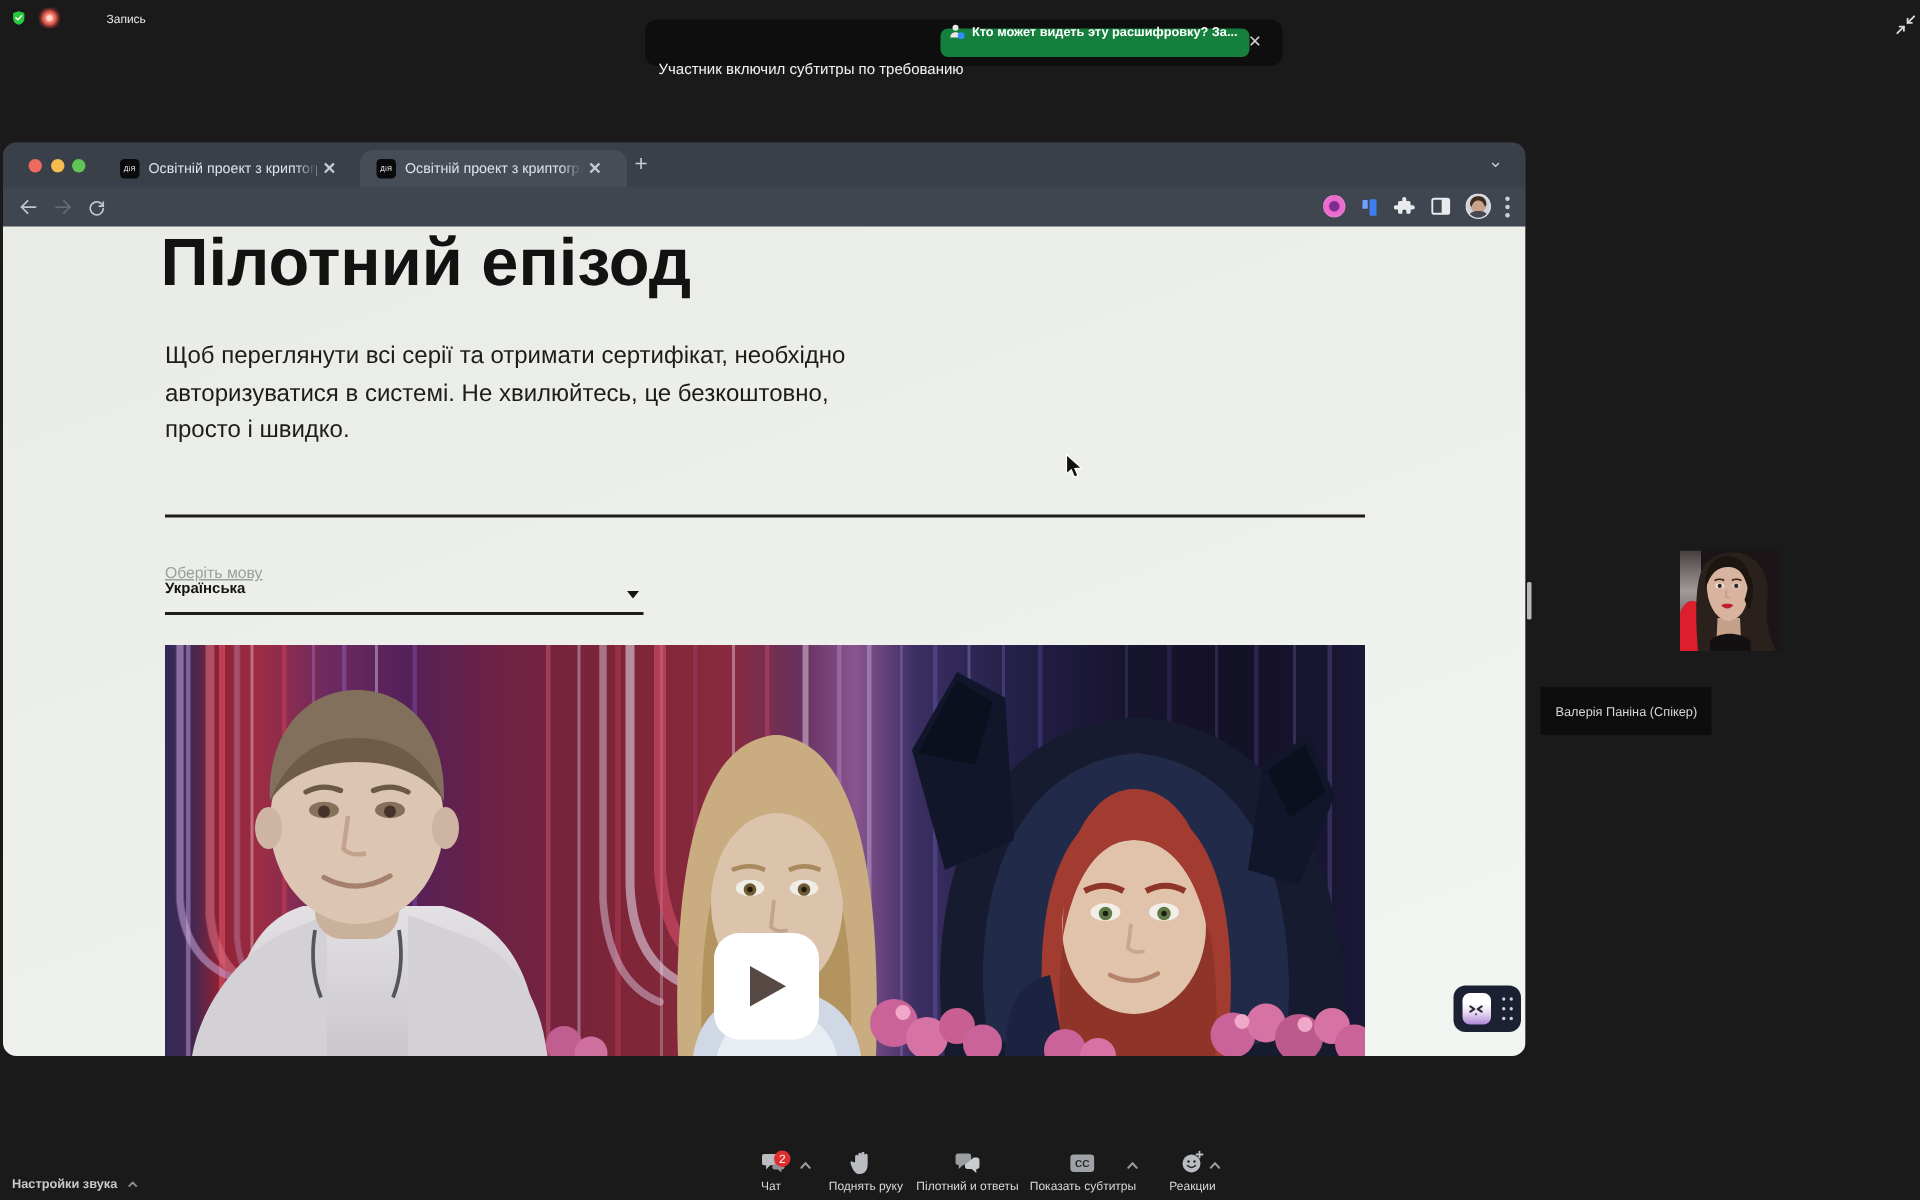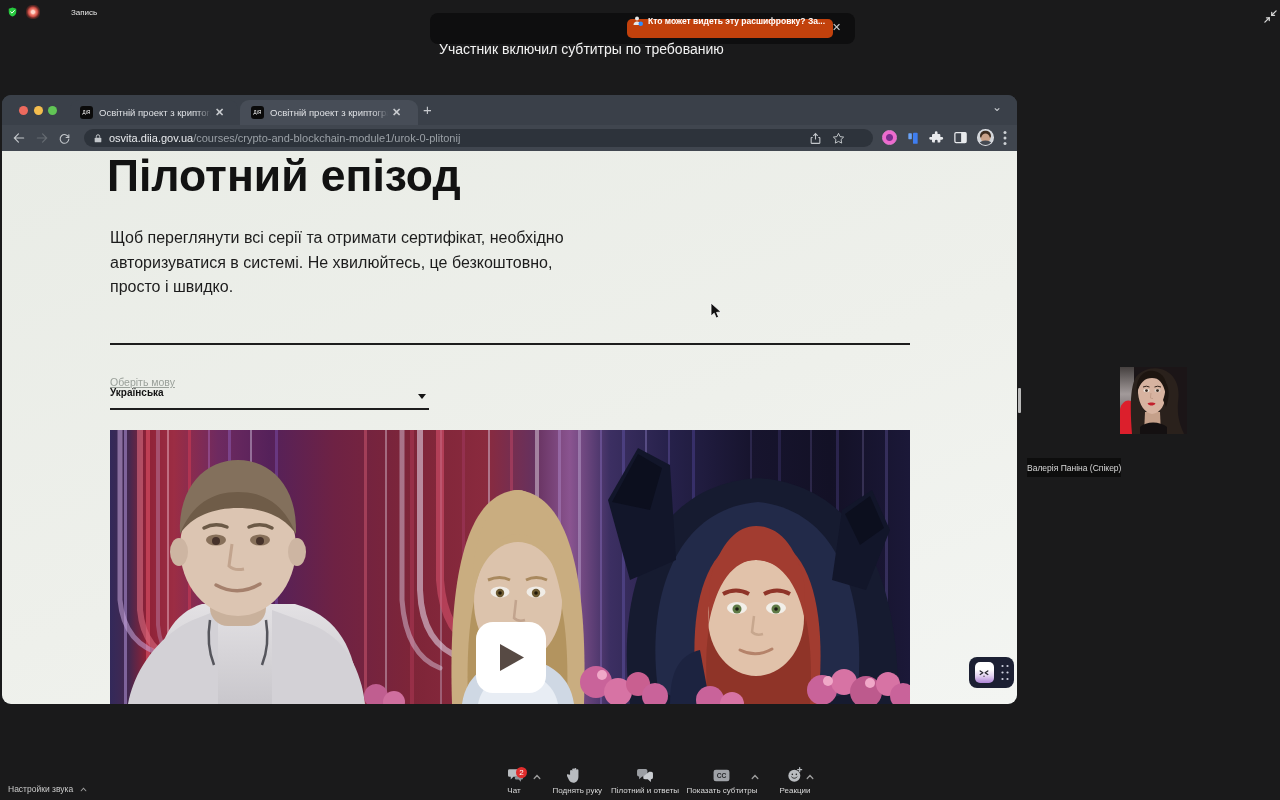--- a/index.html
+++ b/index.html
@@ -8,22 +8,22 @@
   body { position:relative; }
 
   
   .rec .shield { position:absolute; left:8px; top:7px; width:9px; height:10px; }
   .rec .dot { position:absolute; left:26px; top:5px; width:14px; height:14px; border-radius:5px; background:radial-gradient(circle at 50% 50%, #ffd5ca 0 1.5px, #f07a6a 3px, #d1524a 4.5px, rgba(170,55,45,.55) 6px, rgba(170,55,45,0) 8px);}
   .rec .txt { position:absolute; left:43px; top:8px; color:#e6e6e6; font-size:8px;padding-left:28px; }
 
   
   .notif { position:absolute; left:430px; top:13px; width:425px; height:31px; background:#0e0e0f;
     border-radius:8px; color:#fff; white-space:nowrap; }
-  .notif .t1 { position:absolute; left:9px; top:28px; font-size:14px; color:#f2f2f2; }
-  .notif .pill { position:absolute; left:197px; top:6px; height:19px; background:#c2410c; border-radius:5px; display:flex; align-items:center; padding:0 8px 16px 5px; }
+  .notif .t1 { position:absolute; left:9px; top:28px; font-size:10px; color:#f2f2f2; }
+  .notif .pill { position:absolute; left:197px; top:6px; height:19px; background:#15803d; border-radius:5px; display:flex; align-items:center; padding:0 8px 16px 5px; }
   .notif .pill .txt { font-size:8.5px; font-weight:bold; color:#fff; margin-left:4px; }
   .notif .x { position:absolute; left:402px; top:8px; color:#cfcfcf; font-size:11px; }
 
   
   .browser { position:absolute; left:2px; top:95px; width:1015px; height:609px; border-radius:9px;
     overflow:hidden; background:#3a4049; }
   .tabstrip { position:absolute; left:0; top:0; width:100%; height:30px; background:#3a4049; }
   .tl { position:absolute; top:11px; width:9px; height:9px; border-radius:50%; }
   .tab { position:absolute; top:5px; height:25px; border-radius:9px 9px 0 0; display:flex; align-items:center; font-size:9.5px; color:#dfe1e5;}
   .fav { width:13px; height:13px; border-radius:3px; background:#0a0a0a; color:#fff; font-size:4.5px; display:flex; align-items:center; justify-content:center; letter-spacing:.2px;}
@@ -42,31 +42,31 @@
   .caret-sel { position:absolute; left:416px; top:243px; width:0; height:0; border-left:4px solid transparent; border-right:4px solid transparent; border-top:5px solid #141414; }
   .hr2 { position:absolute; left:108px; top:257px; width:319px; height:2px; background:#1d1d1d; }
 
   
   .widget { position:absolute; left:967px; top:506px; width:45px; height:31px; background:#1c2033; border-radius:8px; }
   .widget .face { position:absolute; left:6px; top:5px; width:19px; height:21px; border-radius:5px;
      background:linear-gradient(180deg,#ffffff 35%, #e4d4f2 65%, #af86d8 100%); }
 
   
   .photo { position:absolute; left:1120px; top:367px; width:67px; height:67px; }
-  .nametag { position:absolute; left:1027px; top:458px; height:19px; background:rgba(10,10,10,.75); color:#d8d8d8;
-     font-size:8.5px; display:flex; align-items:center; padding:0 0; }
+  .nametag { position:absolute; left:1027px; top:458px; height:32px; background:rgba(10,10,10,.75); color:#d8d8d8;
+     font-size:8.5px; display:flex; align-items:center; padding:0 10px; }
   .handle { position:absolute; left:1018px; top:388px; width:3px; height:25px; background:#b9b9b9; border-radius:1px; }
 
   
   .bottom { position:absolute; left:0; top:762px; width:1280px; height:38px; background:#1a1a1b; }
   .bitem { position:absolute; top:762px; height:36px; color:#d8d8d8; font-size:8px; text-align:center; }
   .bitem .lab { position:absolute; bottom:3px; width:100%; }
   .leave { position:absolute; left:1238px; top:774px; width:39px; height:20px; background:#d946ef; border-radius:6px;
      color:#fff; font-size:8px; font-weight:bold; display:flex; align-items:center; justify-content:center;margin-top:28px; }
-  .sndset { position:absolute; left:8px; top:784px; color:#c9c9c9; font-size:8.5px; }
+  .sndset { position:absolute; left:8px; top:784px; color:#c9c9c9; font-size:8.5px;font-weight:bold; }
 </style>
 </head>
 <body>
 
   <div class="rec">
     <svg class="shield" viewBox="0 0 24 26">
       <path d="M12 1 L22 4 V13 C22 20 17 24 12 25 C7 24 2 20 2 13 V4 Z" fill="#27c93f"></path>
       <path d="M7 12.5 L10.7 16 L17 9" stroke="#fff" stroke-width="2.6" fill="none" stroke-linecap="round" stroke-linejoin="round"></path>
     </svg>
     <div class="dot"></div>
@@ -110,37 +110,20 @@
       <svg class="navic" style="margin-left:10px;" width="14" height="14" viewBox="0 0 24 24">
         <path d="M20 12H5M11 5l-7 7 7 7" stroke="#c3c7cb" stroke-width="2" fill="none" stroke-linecap="round"></path>
       </svg>
       <svg class="navic" style="margin-left:9px; opacity:.5;" width="14" height="14" viewBox="0 0 24 24">
         <path d="M4 12h15M13 5l7 7-7 7" stroke="#8a8f94" stroke-width="2" fill="none" stroke-linecap="round"></path>
       </svg>
       <svg class="navic" style="margin-left:9px;" width="13" height="13" viewBox="0 0 24 24">
         <path d="M20 5v5h-5" stroke="#c3c7cb" stroke-width="2" fill="none" stroke-linecap="round"></path>
         <path d="M19.5 10a8 8 0 1 0 .5 3" stroke="#c3c7cb" stroke-width="2" fill="none" stroke-linecap="round"></path>
       </svg>
-    </div>
-    <div class="omni">
-      <svg style="margin-left:9px;" width="10" height="11" viewBox="0 0 24 24">
-        <rect x="4" y="10" width="16" height="11" rx="2" fill="#c3c7cb"></rect>
-        <path d="M8 10V7a4 4 0 0 1 8 0v3" stroke="#c3c7cb" stroke-width="2.4" fill="none"></path>
-      </svg>
-      <span style="color:#e8eaed; margin-left:6px;">osvita.diia.gov.ua</span>
-      <span style="color:#9aa0a6;">/courses/crypto-and-blockchain-module1/urok-0-plitonij</span>
-      <div style="position:absolute; right:28px; display:flex; gap:10px;">
-        <svg width="13" height="13" viewBox="0 0 24 24">
-          <path d="M12 3v10M8.5 6.5L12 3l3.5 3.5" stroke="#c3c7cb" stroke-width="2" fill="none" stroke-linecap="round"></path>
-          <path d="M6 10H5a1 1 0 0 0-1 1v9a1 1 0 0 0 1 1h14a1 1 0 0 0 1-1v-9a1 1 0 0 0-1-1h-1" stroke="#c3c7cb" stroke-width="2" fill="none" stroke-linecap="round"></path>
-        </svg>
-        <svg width="13" height="13" viewBox="0 0 24 24">
-          <path d="M12 2.5l2.9 6 6.6.9-4.8 4.6 1.2 6.5L12 17.4 6.1 20.5l1.2-6.5L2.5 9.4l6.6-.9z" stroke="#c3c7cb" stroke-width="1.8" fill="none" stroke-linejoin="round"></path>
-        </svg>
-      </div>
     </div>
 
     <div style="position:absolute; top:34px; left:880px; display:flex; align-items:center; gap:9px;">
       <div style="width:15px;height:15px;border-radius:50%;background:radial-gradient(circle,#7c2e8e 0 3px,#ef6ace 4px 7px,#b14ab4 8px);border:1px solid #e77ad2;"></div>
       <svg width="14" height="14" viewBox="0 0 24 24">
         <rect x="4" y="4" width="6" height="10" rx="1" fill="#6aa3f7"></rect>
         <rect x="12" y="3" width="8" height="19" rx="1.5" fill="#3f7ef0"></rect>
       </svg>
       <svg width="15" height="15" viewBox="0 0 24 24">
         <path d="M20.5 11h-2.3V8.2A1.7 1.7 0 0 0 16.5 6.5H13.7V4.3a2.2 2.2 0 1 0-4.4 0v2.2H6.5A1.7 1.7 0 0 0 4.8 8.2V11H2.5a2.2 2.2 0 1 0 0 4.4h2.3v2.9a1.7 1.7 0 0 0 1.7 1.7h2.9v-2.3a2.2 2.2 0 1 1 4.4 0v2.3h2.8a1.7 1.7 0 0 0 1.7-1.7v-2.9h2.2a2.2 2.2 0 1 0 0-4.4z" fill="#e8eaed"></path>

